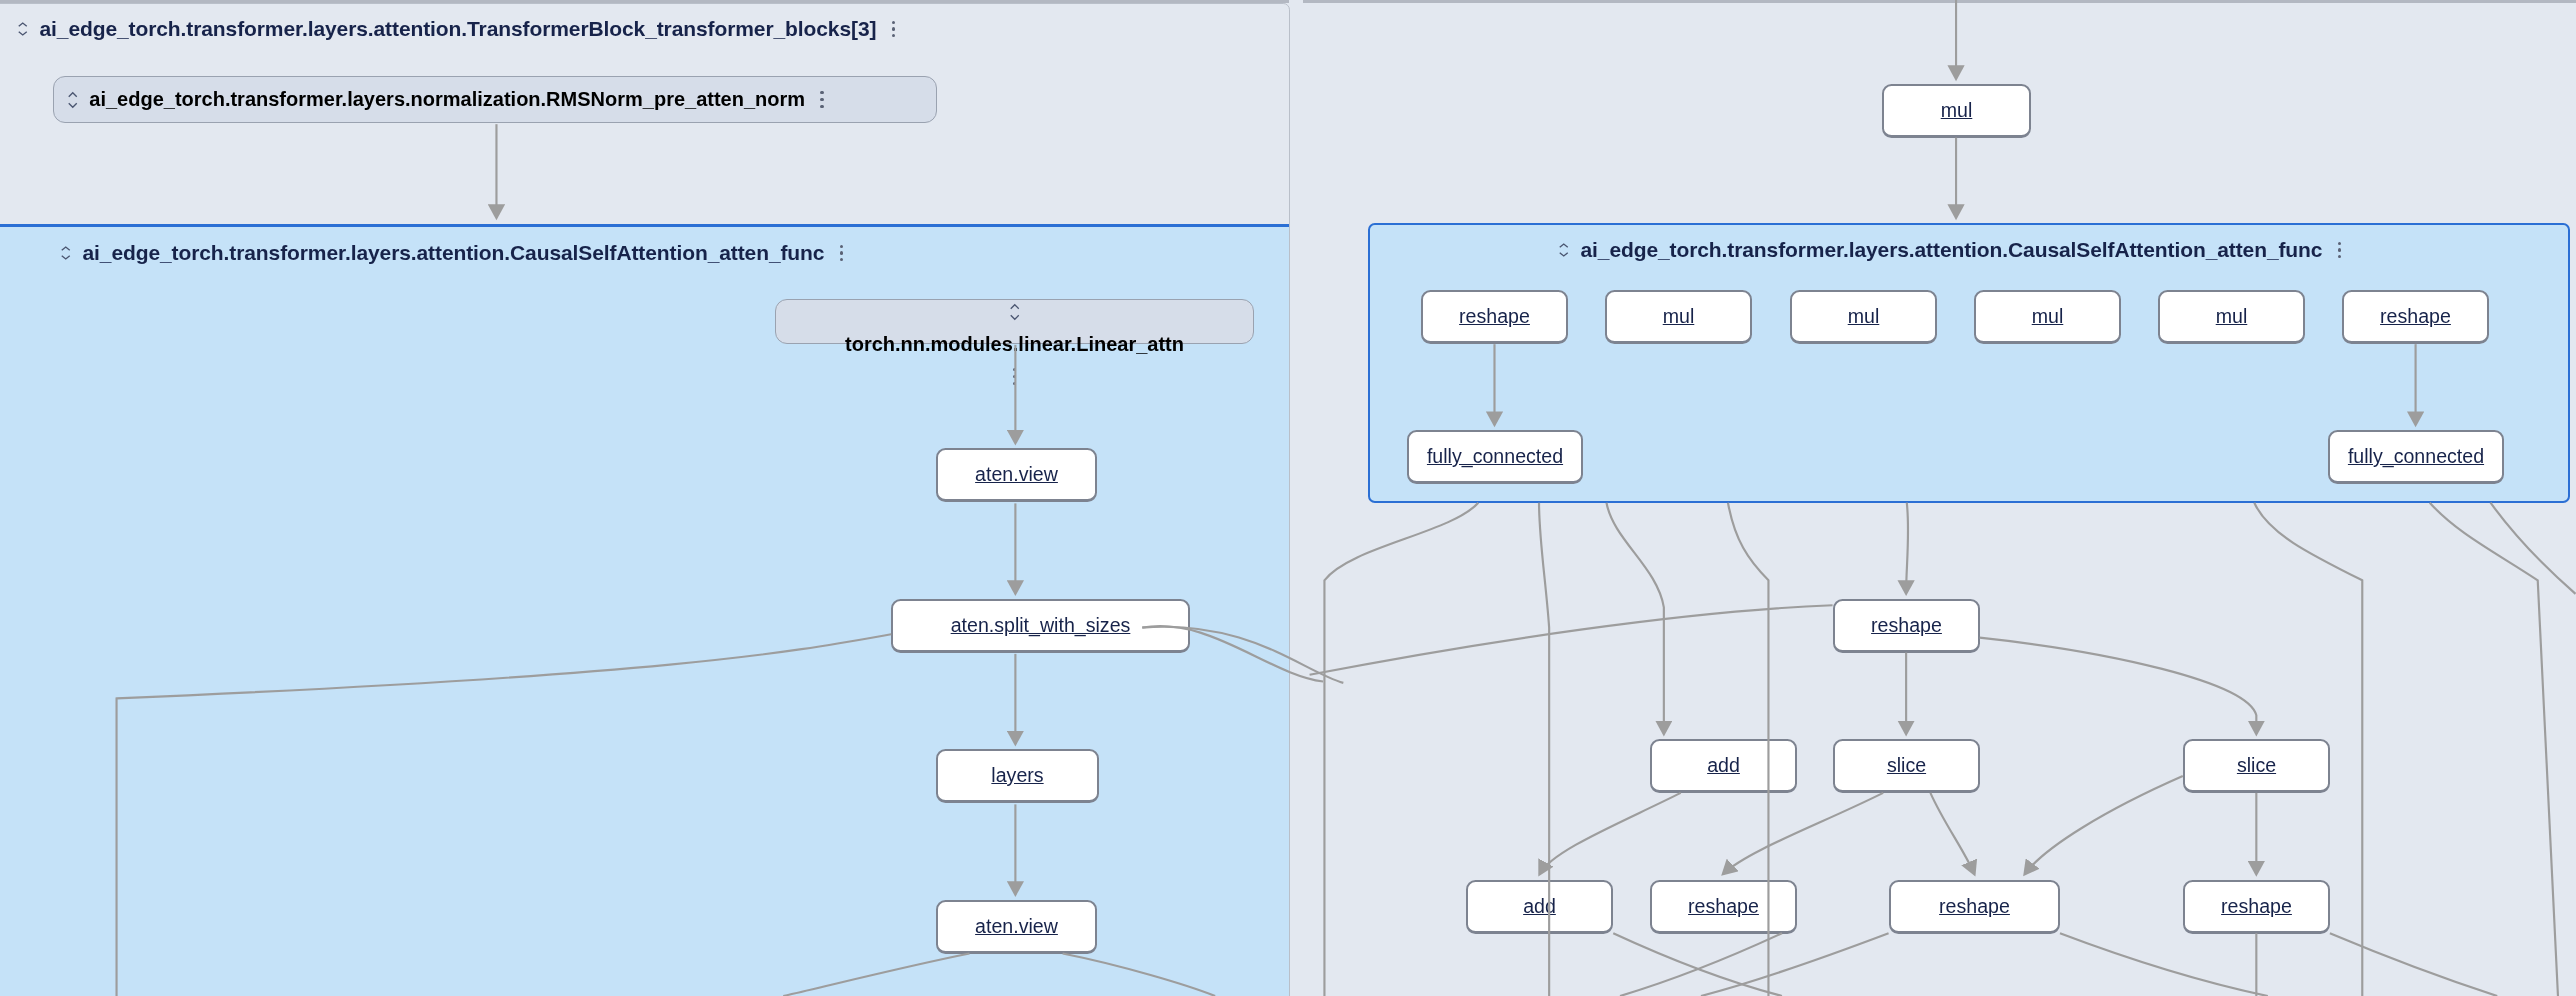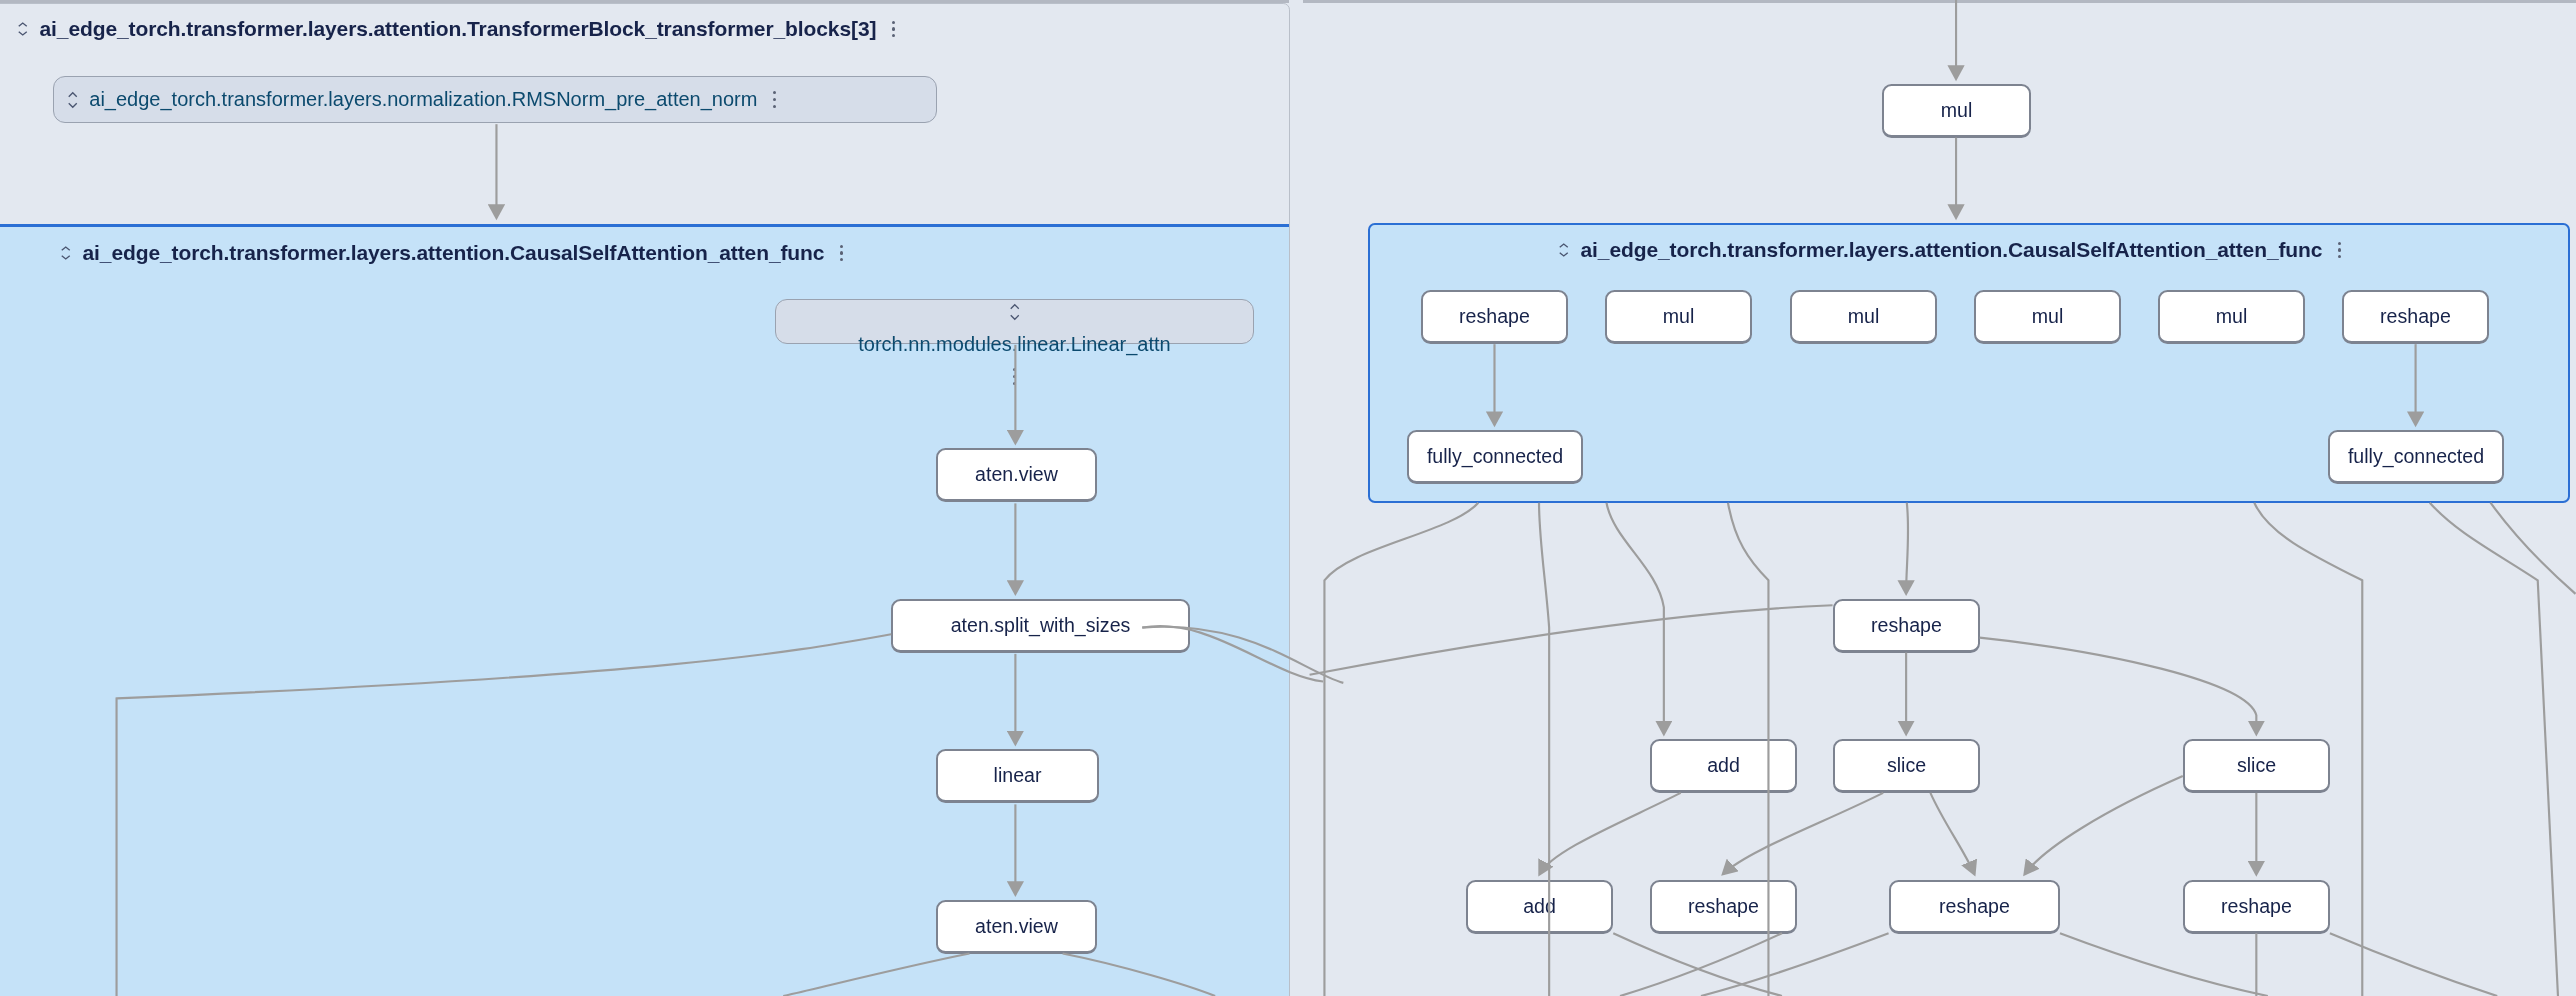--- a/index.html
+++ b/index.html
@@ -90,40 +90,41 @@
     align-items: center;
     gap: 9.5px;
     padding: 0 10.8px;
     background: #d6dde9;
     border: 1.4px solid #9aa2b0;
     border-radius: 12px;
     white-space: nowrap;
   }
   .pill-title {
     font-size: 20px;
-    font-weight: normal;
-    color: #0c4a6e;
+    font-weight: bold;
+    color: #000000;
   }
 
   
   .node {
     position: absolute;
     box-sizing: border-box;
     display: flex;
     align-items: center;
     justify-content: center;
     background: #ffffff;
     border: 2px solid #7d8390;
     border-bottom-width: 3.4px;
     border-radius: 9.5px;
     white-space: nowrap;
   }
   .node-label {
     font-size: 19.6px;
     color: #17234a;
+    text-decoration: underline;
   }
 
   
   #edges {
     position: absolute;
     left: 0; top: 0;
     width: 2576px;
     height: 996px;
     pointer-events: none;
   }
@@ -211,21 +212,21 @@
 
   <div class="node" style="left:936px; top:448px; width:161px; height:54px;">
     <span class="node-label">aten.view</span>
   </div>
 
   <div class="node" style="left:891px; top:599px; width:299px; height:54px;">
     <span class="node-label">aten.split_with_sizes</span>
   </div>
 
   <div class="node" style="left:936px; top:749px; width:163px; height:54px;">
-    <span class="node-label">linear</span>
+    <span class="node-label">layers</span>
   </div>
 
   <div class="node" style="left:936px; top:900px; width:161px; height:54px;">
     <span class="node-label">aten.view</span>
   </div>
 
   <div class="top-rule" style="left:1303px; width:1273px; top:0;"></div>
 
   <div class="node" style="left:1882px; top:84px; width:149px; height:54px;">
     <span class="node-label">mul</span>

